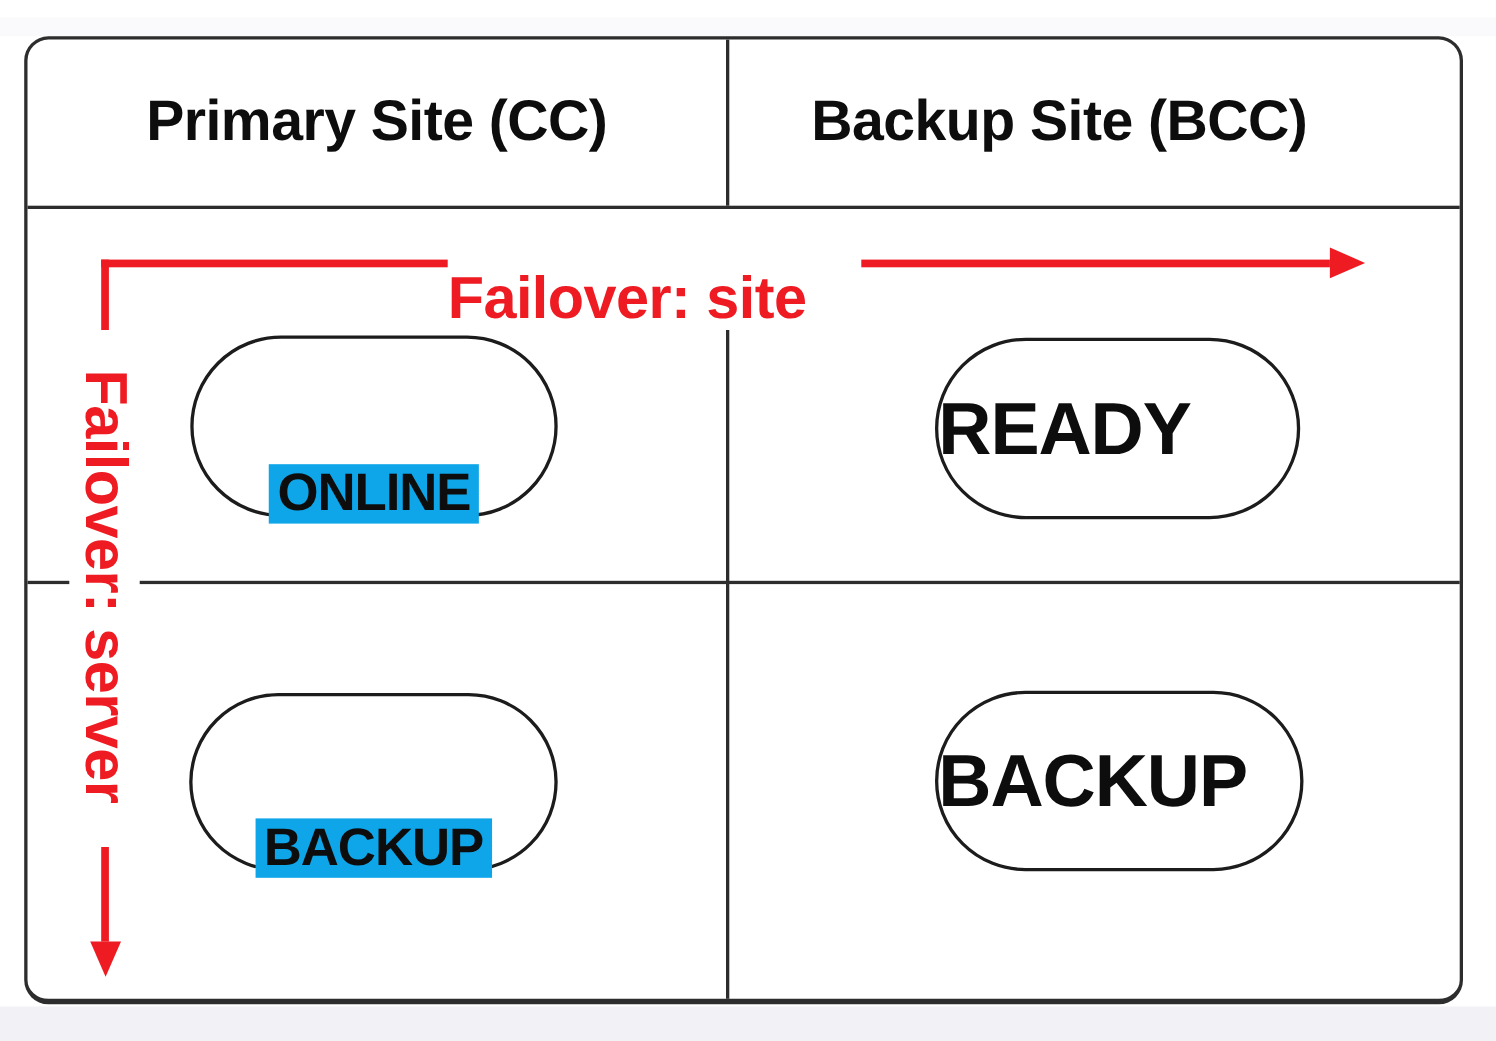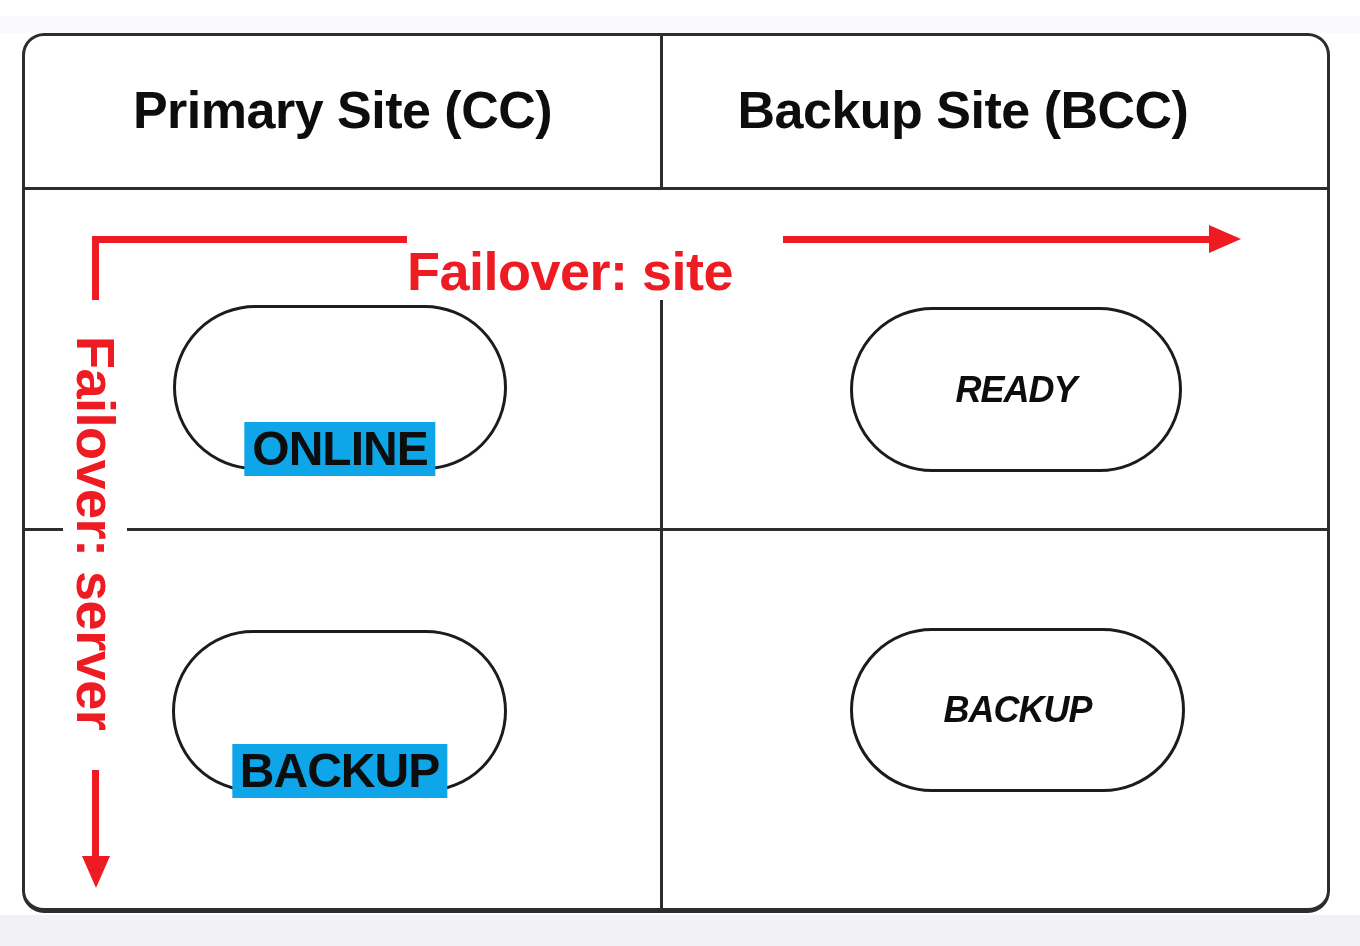--- a/index.html
+++ b/index.html
@@ -144,25 +144,24 @@
     font-weight: 700;
     line-height: 54px;
     letter-spacing: -1px;
     white-space: nowrap;
   }
   .pill-center {
     position: absolute;
     left: 0; right: 0;
     top: 50%;
     transform: translateY(-50%);
-    text-align: center;
-    font-size: 36px;
+    text-align: left;
+    font-size: 67px;
     font-weight: 700;
     letter-spacing: -1px;
-    font-style: italic;
   }
 </style>
 </head>
 <body>
 
 <div class="canvas">
 
   <div class="strip-top"></div>
   <div class="strip-bottom"></div>
 

